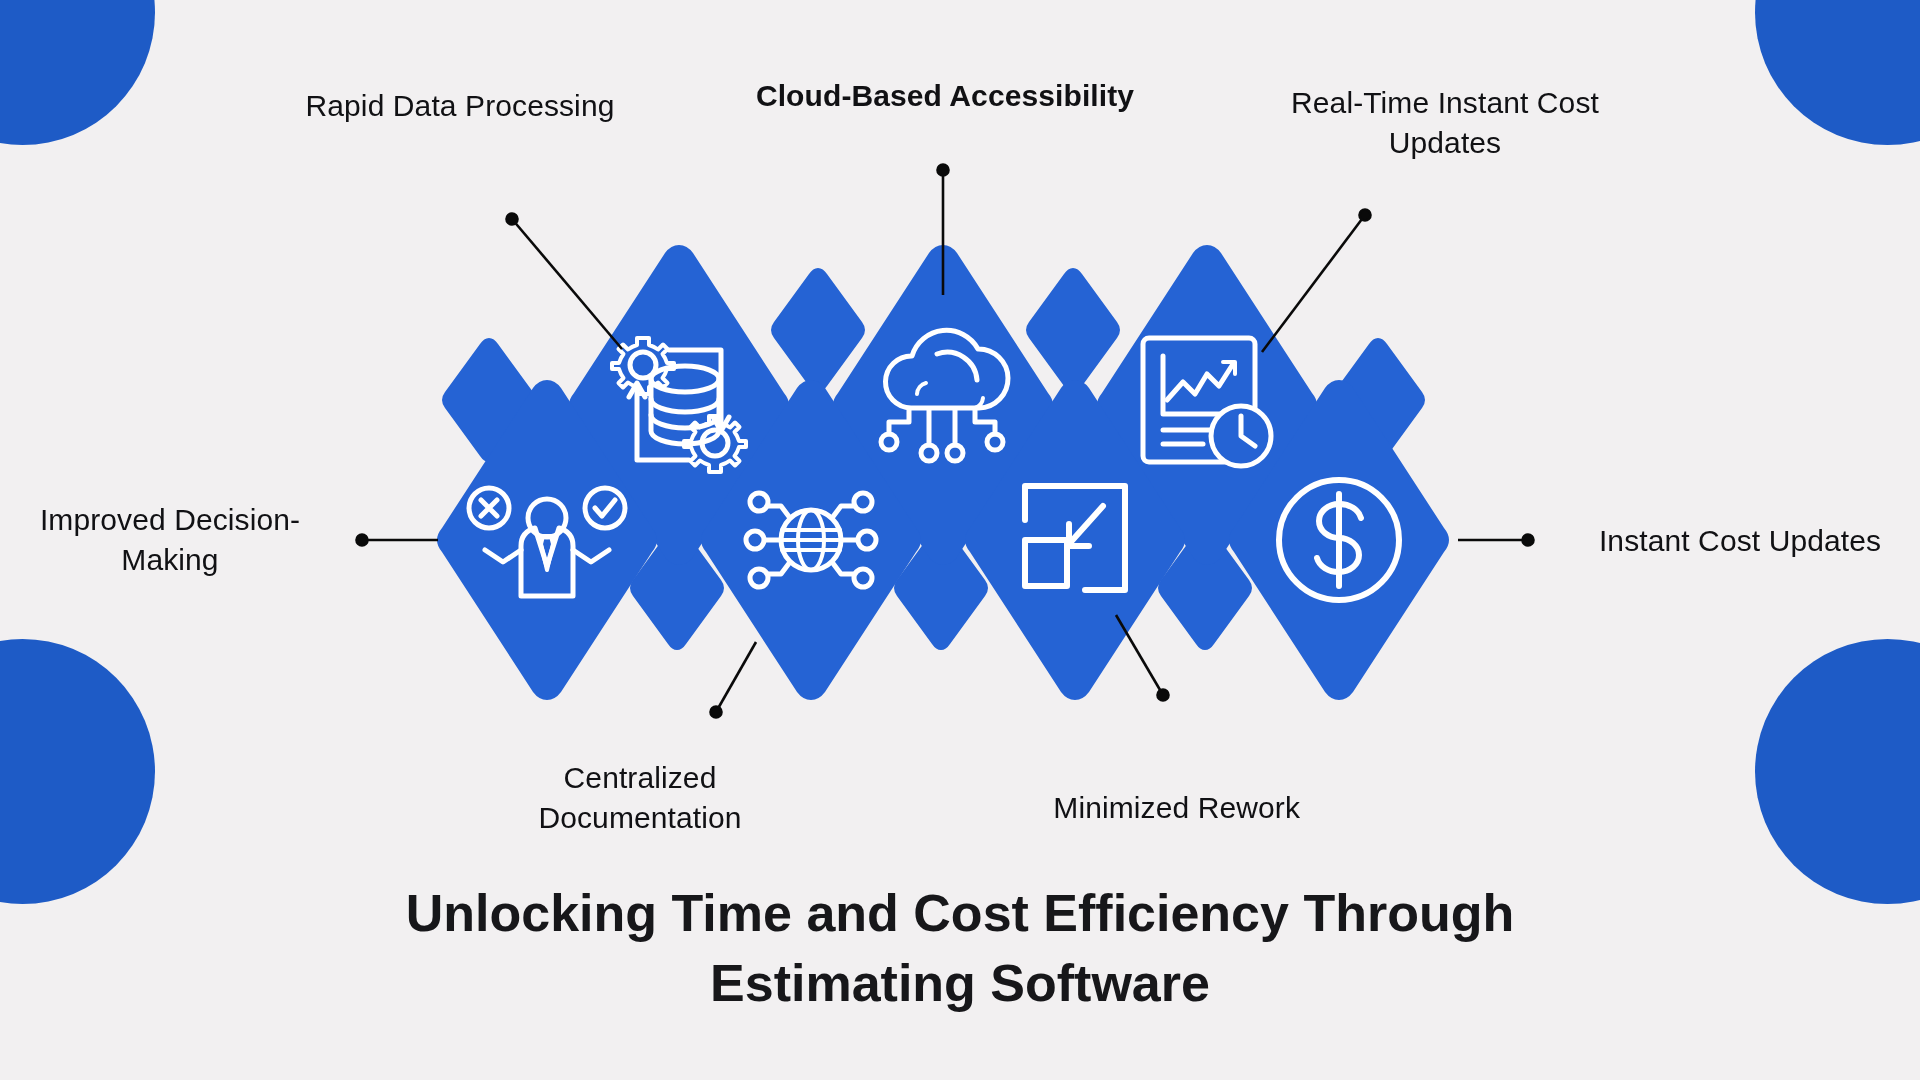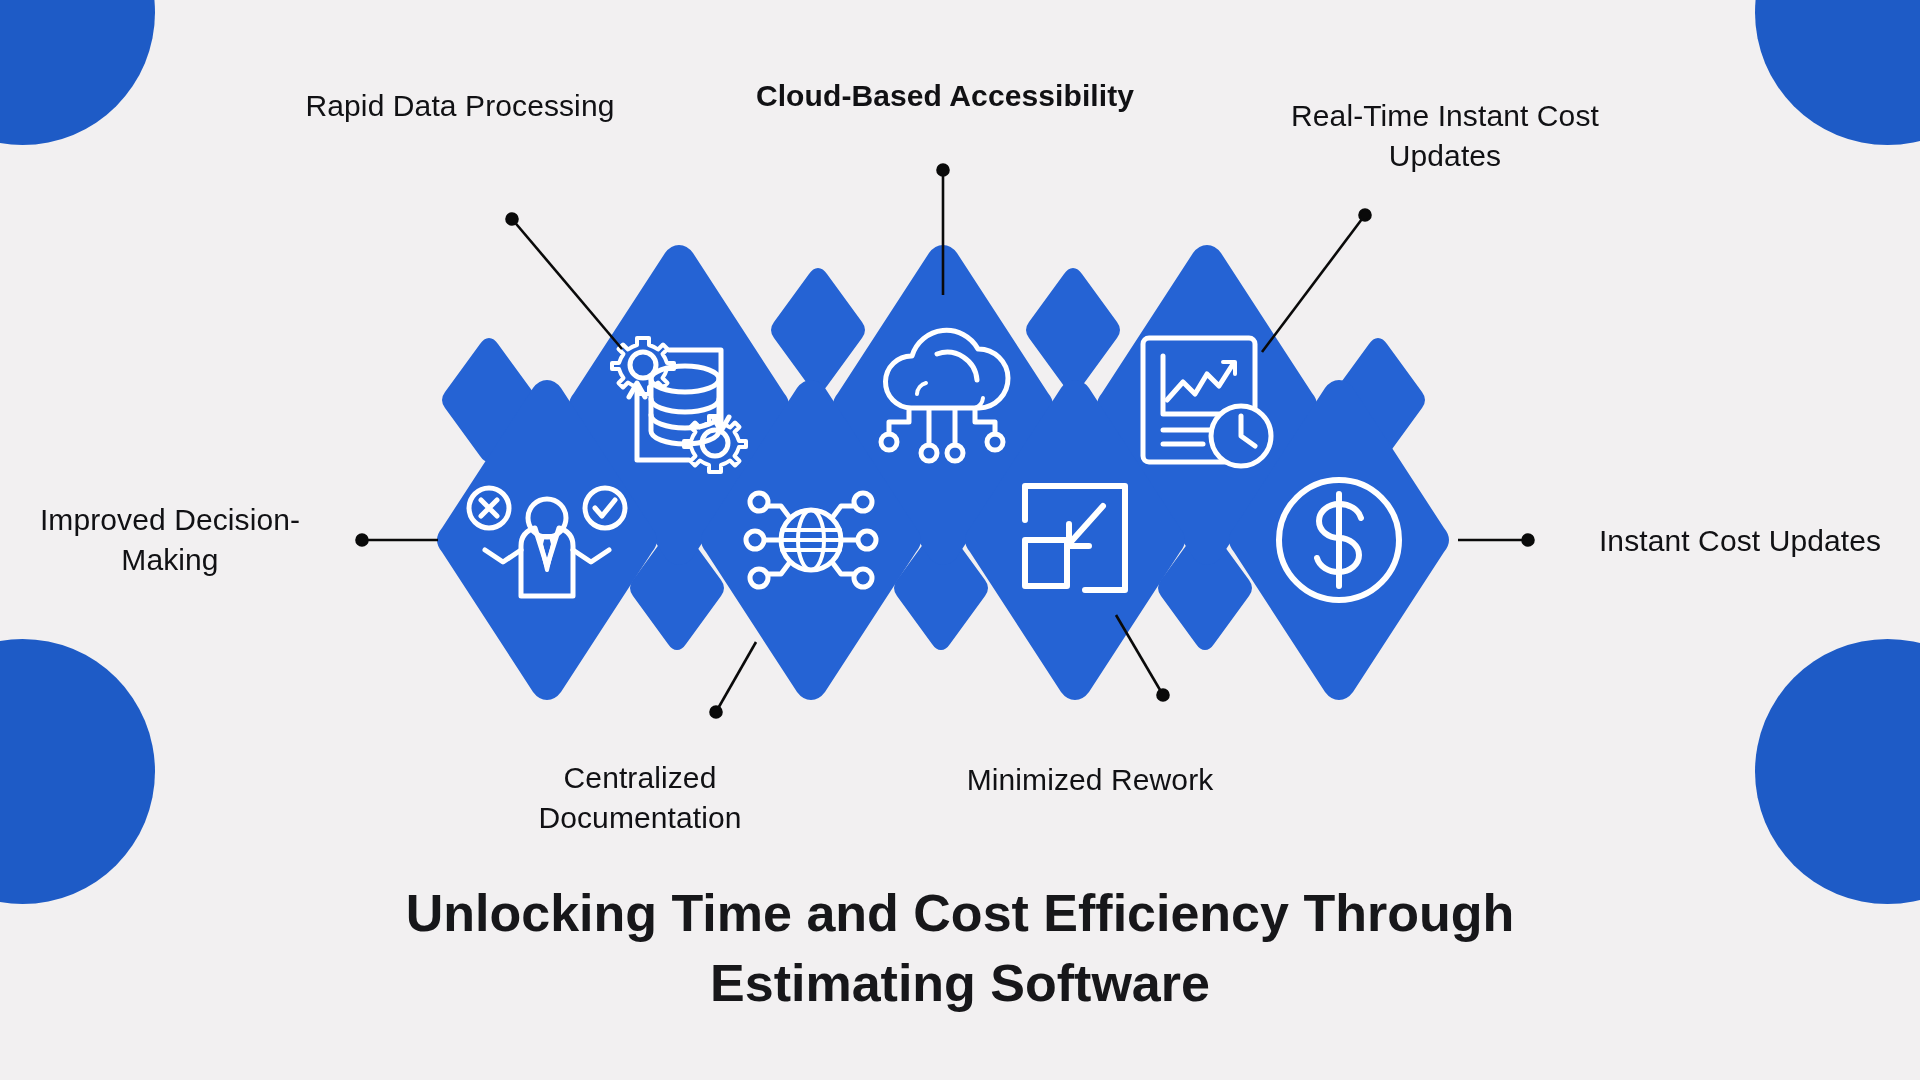--- a/index.html
+++ b/index.html
@@ -249,29 +249,29 @@
 
       <line x1="1163" y1="695" x2="1116" y2="615"></line>
       <circle cx="1163" cy="695" r="5.5"></circle>
     </g>
   </svg>
 
   <div class="label center" style="left:195px;top:86px;width:530px;">Rapid Data Processing</div>
 
   <div class="label center" style="left:680px;top:76px;width:530px;font-weight:bold;">Cloud-Based Accessibility</div>
 
-  <div class="label center" style="left:1220px;top:96px;width:450px;">Real-Time Instant Cost
+  <div class="label center" style="left:1220px;top:83px;width:450px;">Real-Time Instant Cost
 Updates</div>
 
   <div class="label center" style="left:-10px;top:500px;width:360px;">Improved Decision-
 Making</div>
 
   <div class="label leftal" style="left:1560px;top:521px;width:360px;text-align:center;">Instant Cost Updates</div>
 
   <div class="label center" style="left:415px;top:758px;width:450px;">Centralized
 Documentation</div>
 
-  <div class="label center" style="left:880px;top:760px;width:420px;">Minimized Rework</div>
+  <div class="label center" style="left:880px;top:788px;width:420px;text-align:right;">Minimized Rework</div>
 
   <div class="title">Unlocking Time and Cost Efficiency Through
 Estimating Software</div>
 
 </div>
 
 </body></html>

